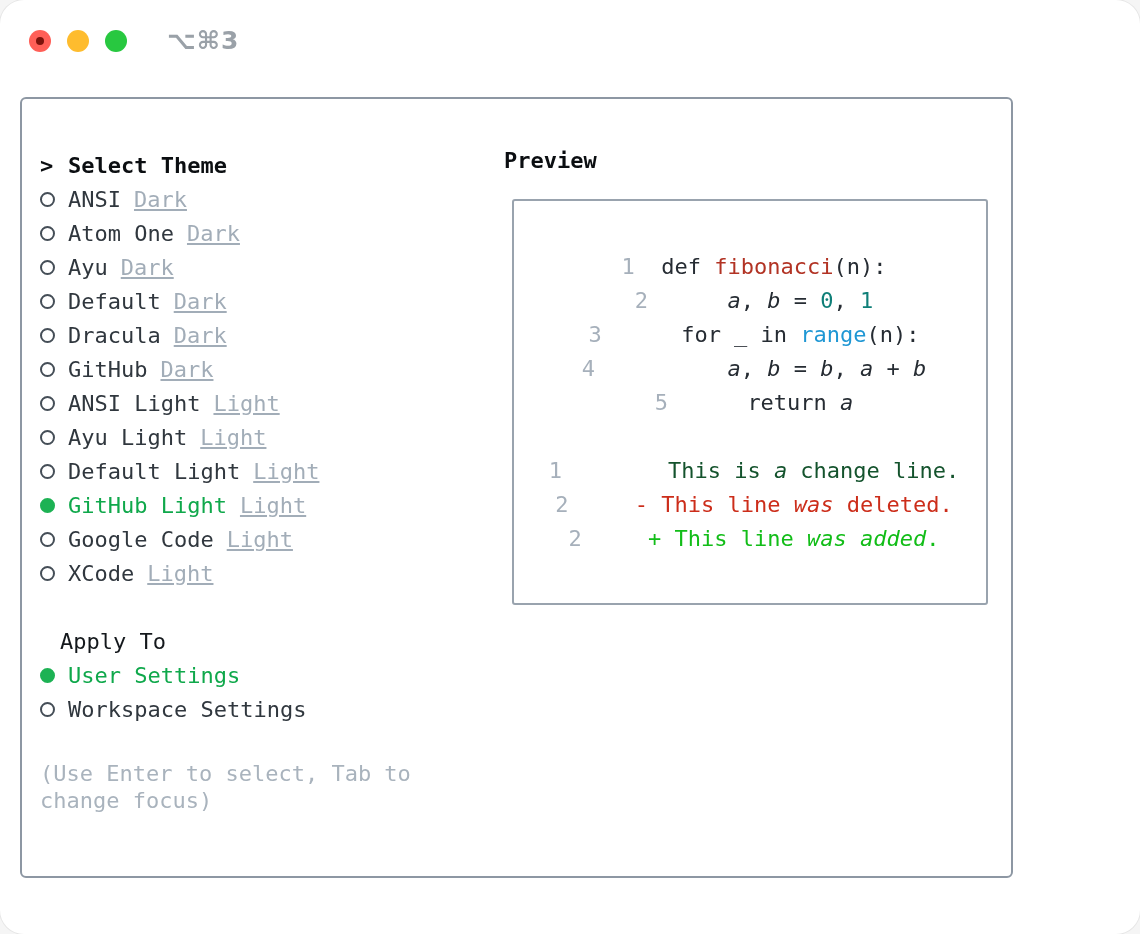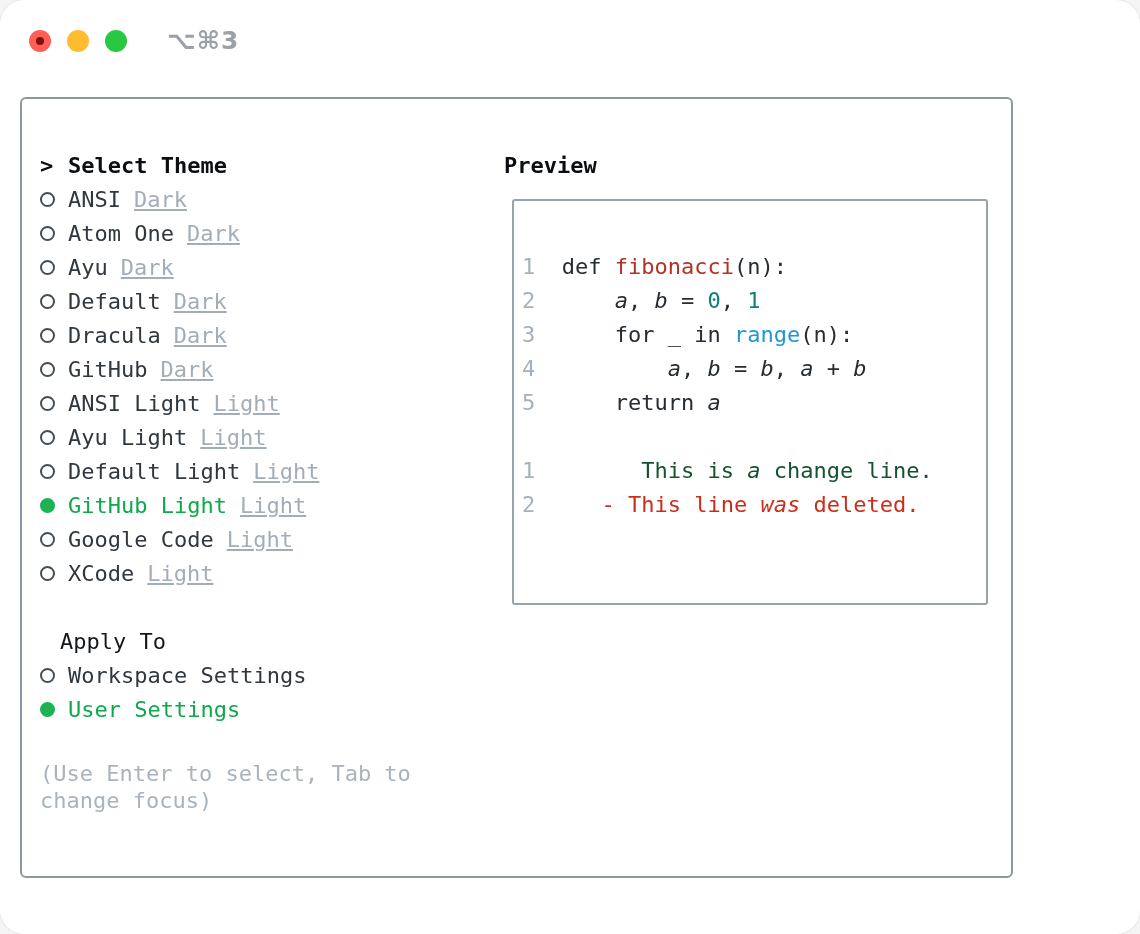--- a/index.html
+++ b/index.html
@@ -26,23 +26,23 @@
   .gt{width:28px;font-weight:bold;color:#0b0e11;flex:none;}
   .bold-title{font-weight:bold;color:#0b0e11;}
   .name{}
   .sel-name{color:#0fa84b;}
   .variant{color:#a2adb8;margin-left:13px;text-decoration:underline;}
   .spacer{height:34px;}
   .apply-title{margin-left:20px;color:#14181c;}
   .help{margin-top:34px;width:432px;font-size:22px;line-height:27px;color:#a9b3bd;}
 
   .right{flex:1;padding-left:20px;}
-  .preview-title-row{height:34px;display:flex;align-items:center;}
+  .preview-title-row{height:34px;display:flex;}
   .preview-box{margin:17px 0 0 8px;width:476px;height:406px;box-sizing:border-box;border:2px solid #99a3ae;
-               border-radius:3px;padding:49px 0 0 8px;overflow:hidden;background:#fff;}
+               border-radius:3px;padding:49px 0 0 8px;overflow:hidden;background:#fff;text-align:center;}
   .code-line{height:34px;line-height:34px;font-size:22px;white-space:pre;}
   .seg-num{color:#a6b0bb;}
   .seg-code{color:#262c33;}
   .seg-fn{color:#b23324;}
   .seg-lit{color:#0f7f78;}
   .seg-call{color:#1f97d4;}
   .seg-ctx{color:#14532d;}
   .seg-del{color:#cc2d1a;}
   .seg-add{color:#12bd18;}
   .seg-i{font-style:italic;}
@@ -131,44 +131,45 @@
             <span class="variant">Light</span>
           </div>
         </div>
 
       <div class="spacer"></div>
 
       <div class="row apply-title">Apply To</div>
 
       <div>
           <div class="row">
+            <span class="marker sel"></span>
+            <span class="name sel-name">User Settings</span>
+          </div>
+          <div class="row">
             <span class="marker"></span>
             <span class="name">Workspace Settings</span>
-          </div>
-          <div class="row">
-            <span class="marker sel"></span>
-            <span class="name sel-name">User Settings</span>
           </div>
         </div>
 
       <div class="help">(Use Enter to select, Tab to change focus)</div>
     </div>
 
     <div class="right">
       <div class="preview-title-row">
         <span class="bold-title" style="font-size:22px">Preview</span>
       </div>
       <div class="preview-box">
         <div>
             <div class="code-line"><span class="seg seg-num">1</span><span class="seg seg-code">  </span><span class="seg seg-code">def </span><span class="seg seg-fn">fibonacci</span><span class="seg seg-code">(n):</span></div>
             <div class="code-line"><span class="seg seg-num">2</span><span class="seg seg-code">      </span><span class="seg seg-code seg-i">a</span><span class="seg seg-code">, </span><span class="seg seg-code seg-i">b</span><span class="seg seg-code"> = </span><span class="seg seg-lit">0</span><span class="seg seg-code">, </span><span class="seg seg-lit">1</span></div>
             <div class="code-line"><span class="seg seg-num">3</span><span class="seg seg-code">      </span><span class="seg seg-code">for _ in </span><span class="seg seg-call">range</span><span class="seg seg-code">(n):</span></div>
             <div class="code-line"><span class="seg seg-num">4</span><span class="seg seg-code">          </span><span class="seg seg-code seg-i">a</span><span class="seg seg-code">, </span><span class="seg seg-code seg-i">b</span><span class="seg seg-code"> = </span><span class="seg seg-code seg-i">b</span><span class="seg seg-code">, </span><span class="seg seg-code seg-i">a</span><span class="seg seg-code"> + </span><span class="seg seg-code seg-i">b</span></div>
             <div class="code-line"><span class="seg seg-num">5</span><span class="seg seg-code">      </span><span class="seg seg-code">return </span><span class="seg seg-code seg-i">a</span></div>
             <div class="code-line"></div>
             <div class="code-line"><span class="seg seg-num">1</span><span class="seg seg-code">        </span><span class="seg seg-ctx">This is </span><span class="seg seg-ctx seg-i">a</span><span class="seg seg-ctx"> change line.</span></div>
             <div class="code-line"><span class="seg seg-num">2</span><span class="seg seg-code">     </span><span class="seg seg-del">- This line </span><span class="seg seg-del seg-i">was</span><span class="seg seg-del"> deleted.</span></div>
+            <div class="code-line"><span class="seg seg-num">2</span><span class="seg seg-code">     </span><span class="seg seg-add">+ This line </span><span class="seg seg-add seg-i">was</span><span class="seg seg-add"> </span><span class="seg seg-add seg-i">added</span><span class="seg seg-add">.</span></div>
           </div>
       </div>
     </div>
 
   </div>
 </div>
 
 </body></html>

